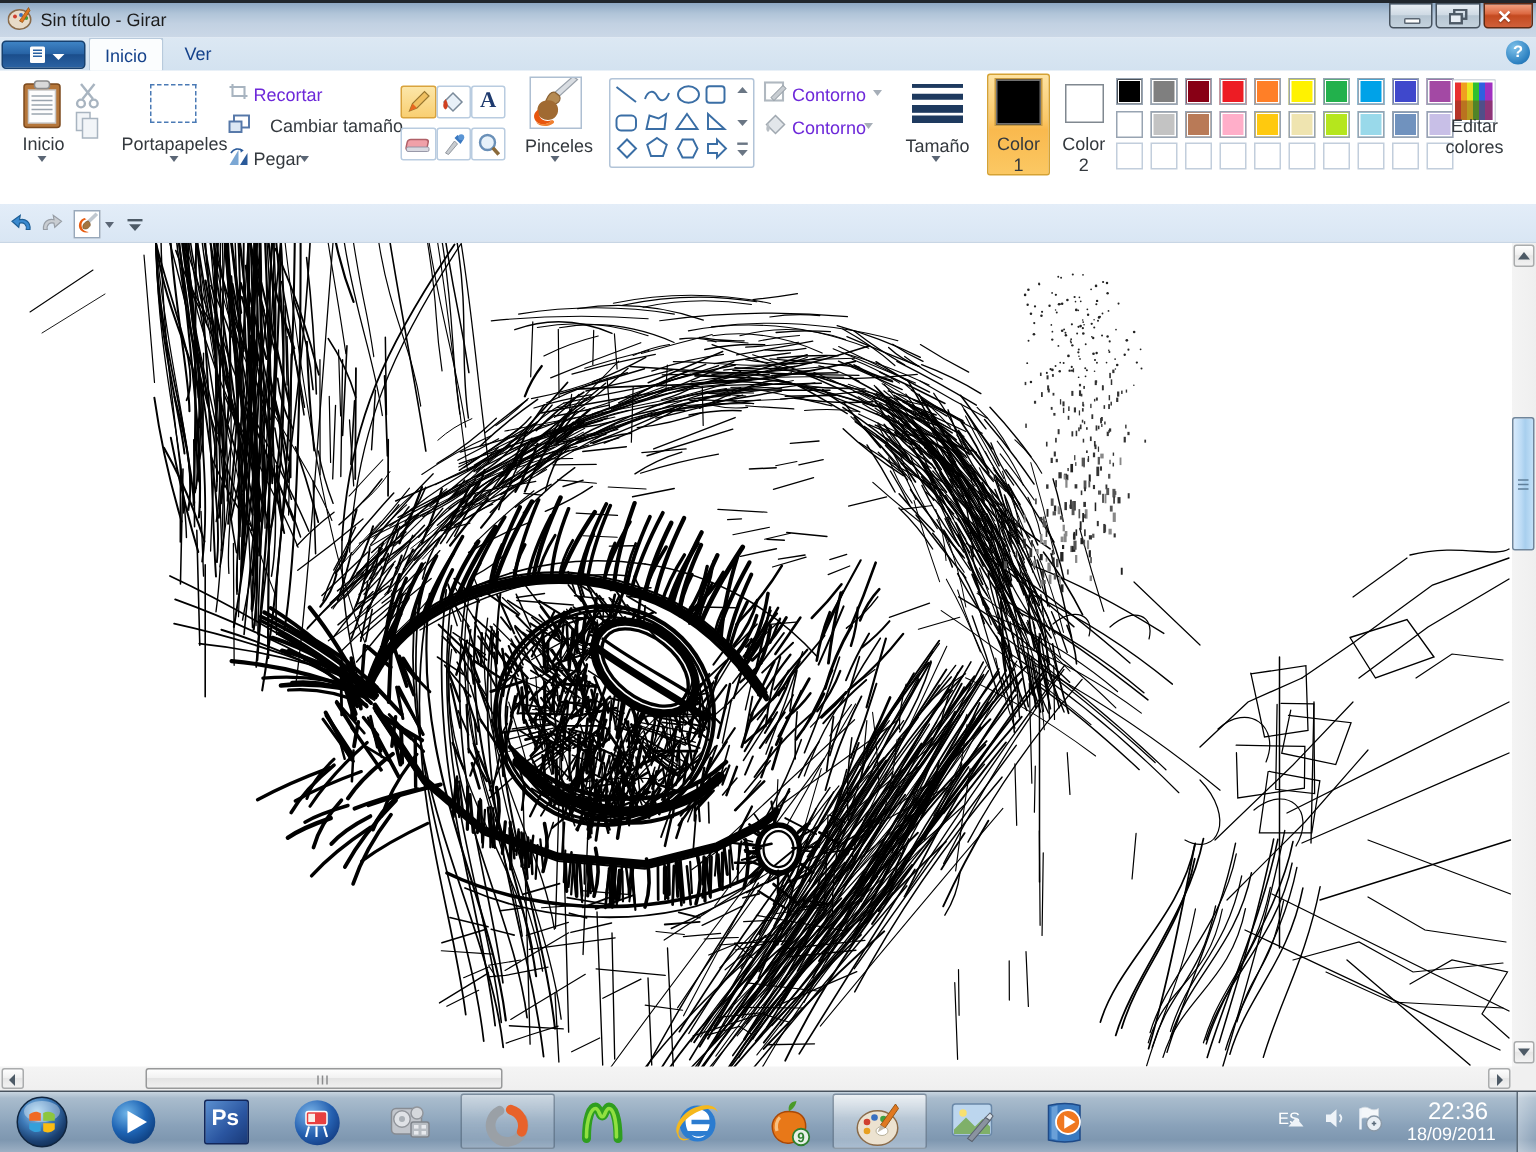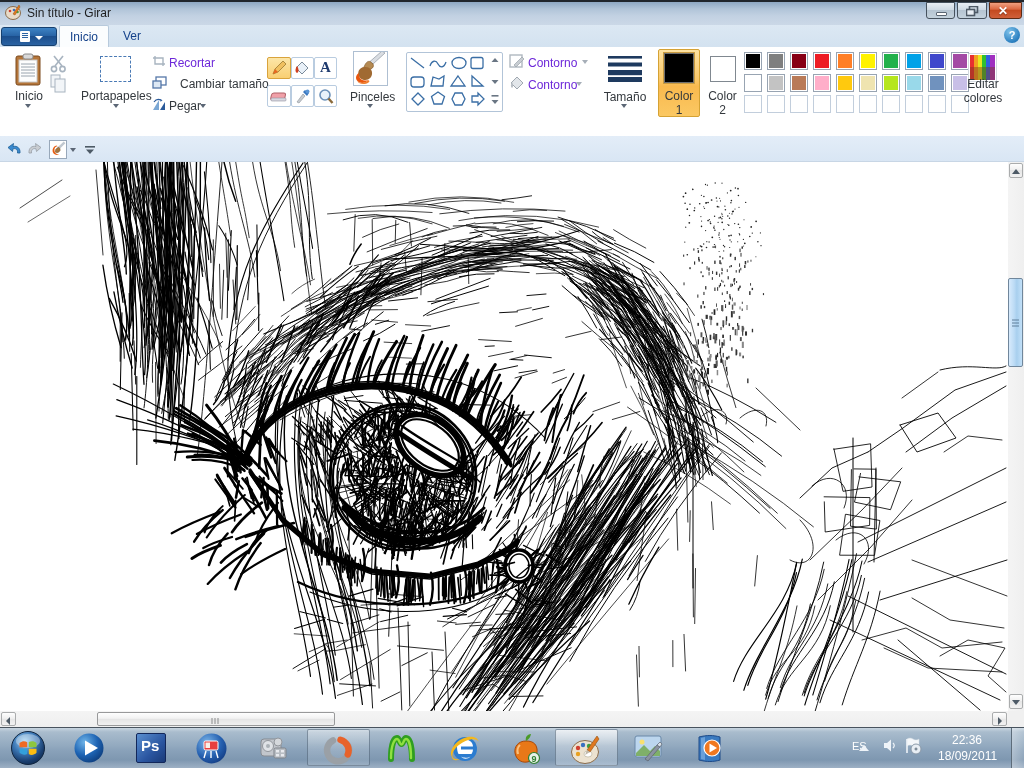--- a/index.html
+++ b/index.html
@@ -3152,14 +3152,14 @@
   <svg class="abs" style="left:883px;top:738px" width="14" height="15" viewBox="0 0 14 15">
       <path d="M1 5 L4 5 L8 1.5 L8 13.5 L4 10 L1 10 Z" fill="#eef3f8"></path>
       <path d="M10 5 C11.5 6.5 11.5 8.5 10 10" fill="none" stroke="#eef3f8" stroke-width="1.2"></path>
     </svg>
   <svg class="abs" style="left:904px;top:736px" width="18" height="20" viewBox="0 0 18 20">
     <path d="M3 3 C5 1.8 7 1.8 9 3 C11 4.2 13 4.2 15 3 L15 10 C13 11.2 11 11.2 9 10 C7 8.8 5 8.8 3 10 Z" fill="#f4f7fa" stroke="#d0d8e0" stroke-width=".5"></path>
     <line x1="3" y1="3" x2="3" y2="17" stroke="#eef3f8" stroke-width="1.6"></line>
     <circle cx="12" cy="13" r="5" fill="#e8eef4" stroke="#8a99a8"></circle>
     <path d="M10.5 13 L13.5 13 M12 11.5 L12 14.5" stroke="#5a6a7a" stroke-width="1"></path>
   </svg>
-  <div class="abs traytxt" style="left:952px;top:733px;font-size:12px">22:36</div>
+  <div class="abs traytxt" style="left:952px;top:733px;font-size:16px">22:36</div>
   <div class="abs traytxt" style="left:938px;top:749px;font-size:12px">18/09/2011</div>
 </div>
 </body></html>

